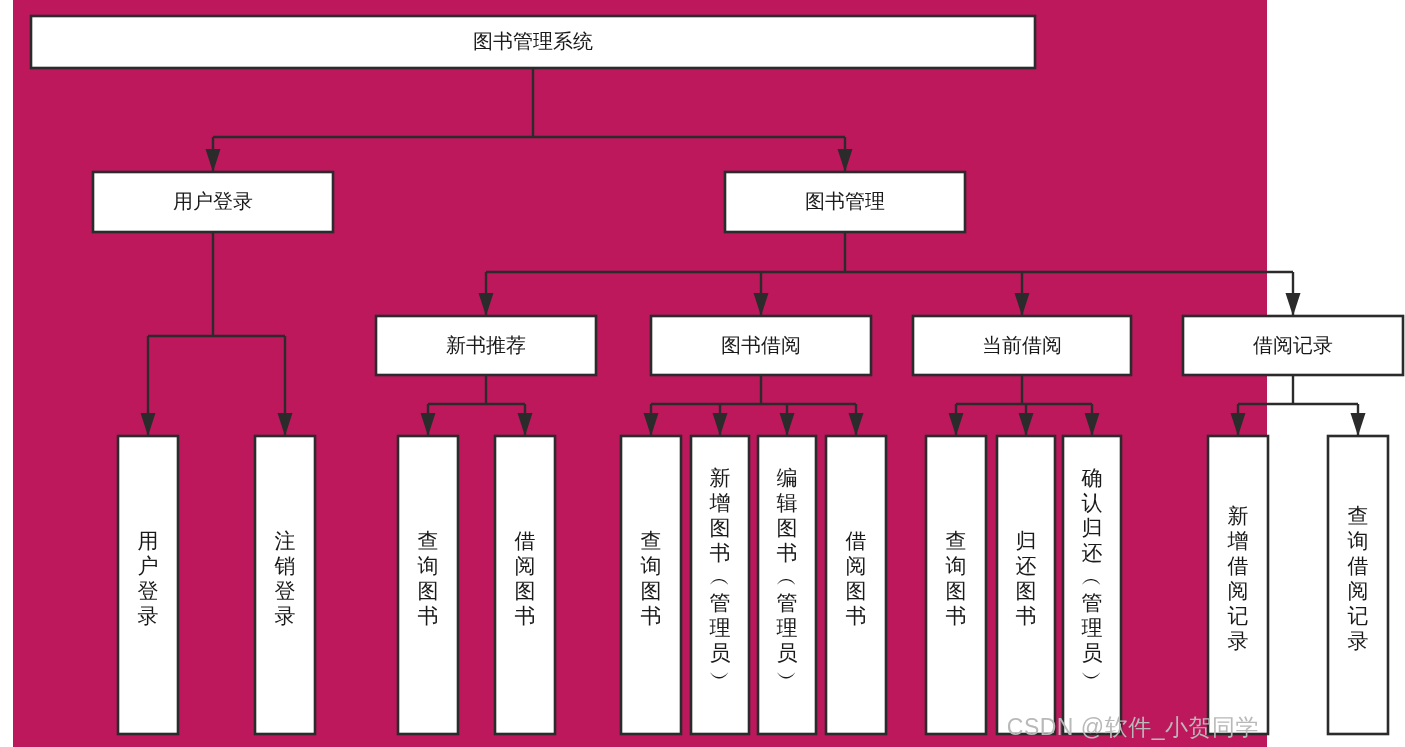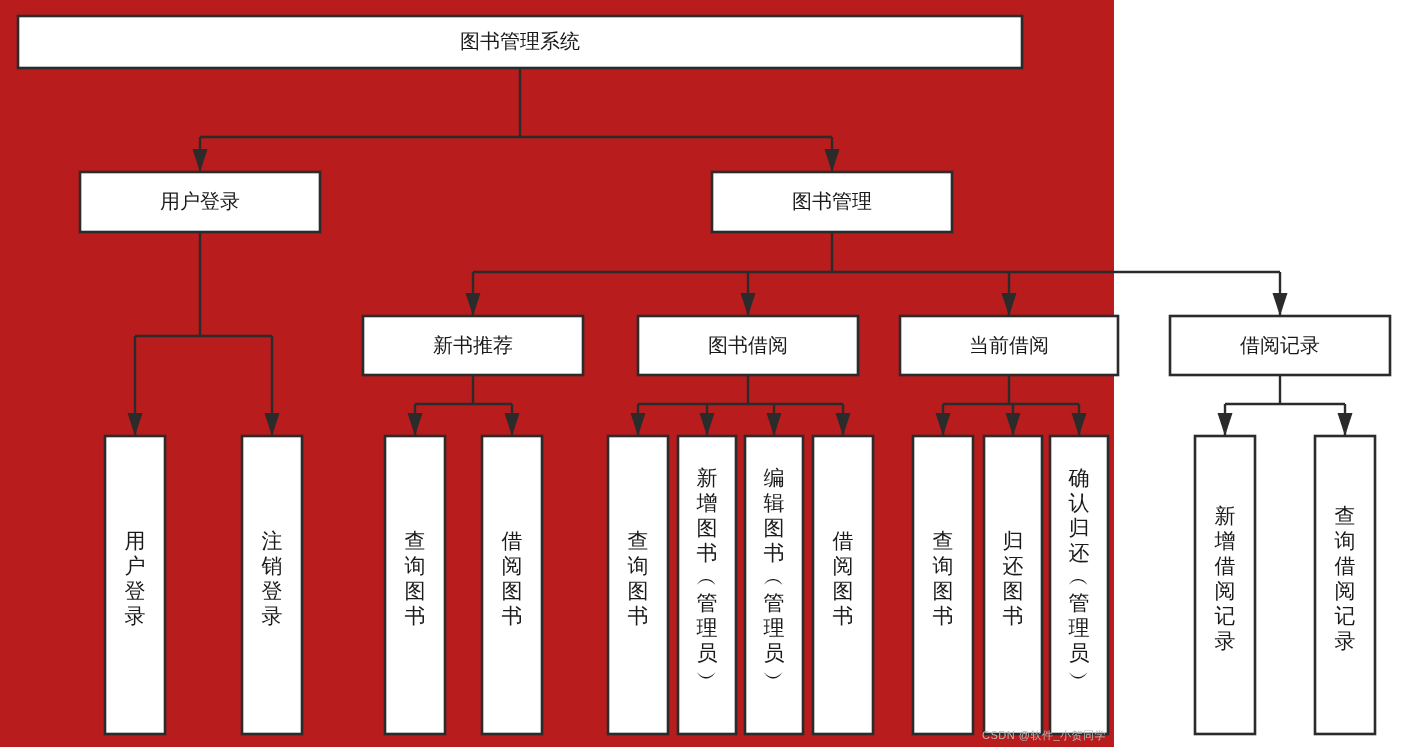--- a/index.html
+++ b/index.html
@@ -8,23 +8,24 @@
     background: #ffffff;
   }
   body {
     width: 1405px;
     height: 747px;
     font-family: "Liberation Sans", "DejaVu Sans", sans-serif;
     overflow: hidden;
   }
   #diagram-root {
     position: relative;
-    width: 1114px;
+    width: 1254px;
     height: 747px;
-    background: #b91c1c;
+    background: #be185d;
+    margin-left: 13px;
   }
   svg#flow {
     position: absolute;
     top: 0;
     left: 0;
     width: 1405px;
     height: 747px;
     display: block;
   }
   .node-rect {
@@ -53,21 +54,21 @@
     fill: #1a1a1a;
     font-family: "Liberation Sans", "DejaVu Sans", sans-serif;
     font-size: 21px;
     text-anchor: middle;
   }
   .watermark {
     position: absolute;
     right: 8px;
     bottom: 4px;
     color: #b9b9b9;
-    font-size: 11px;
+    font-size: 23px;
     font-family: "Liberation Sans", "DejaVu Sans", sans-serif;
     white-space: nowrap;
     letter-spacing: 0.5px;
   }
 </style>
 </head>
 <body>
 
 <div id="diagram-root">
   <svg id="flow" viewBox="0 0 1405 747">

